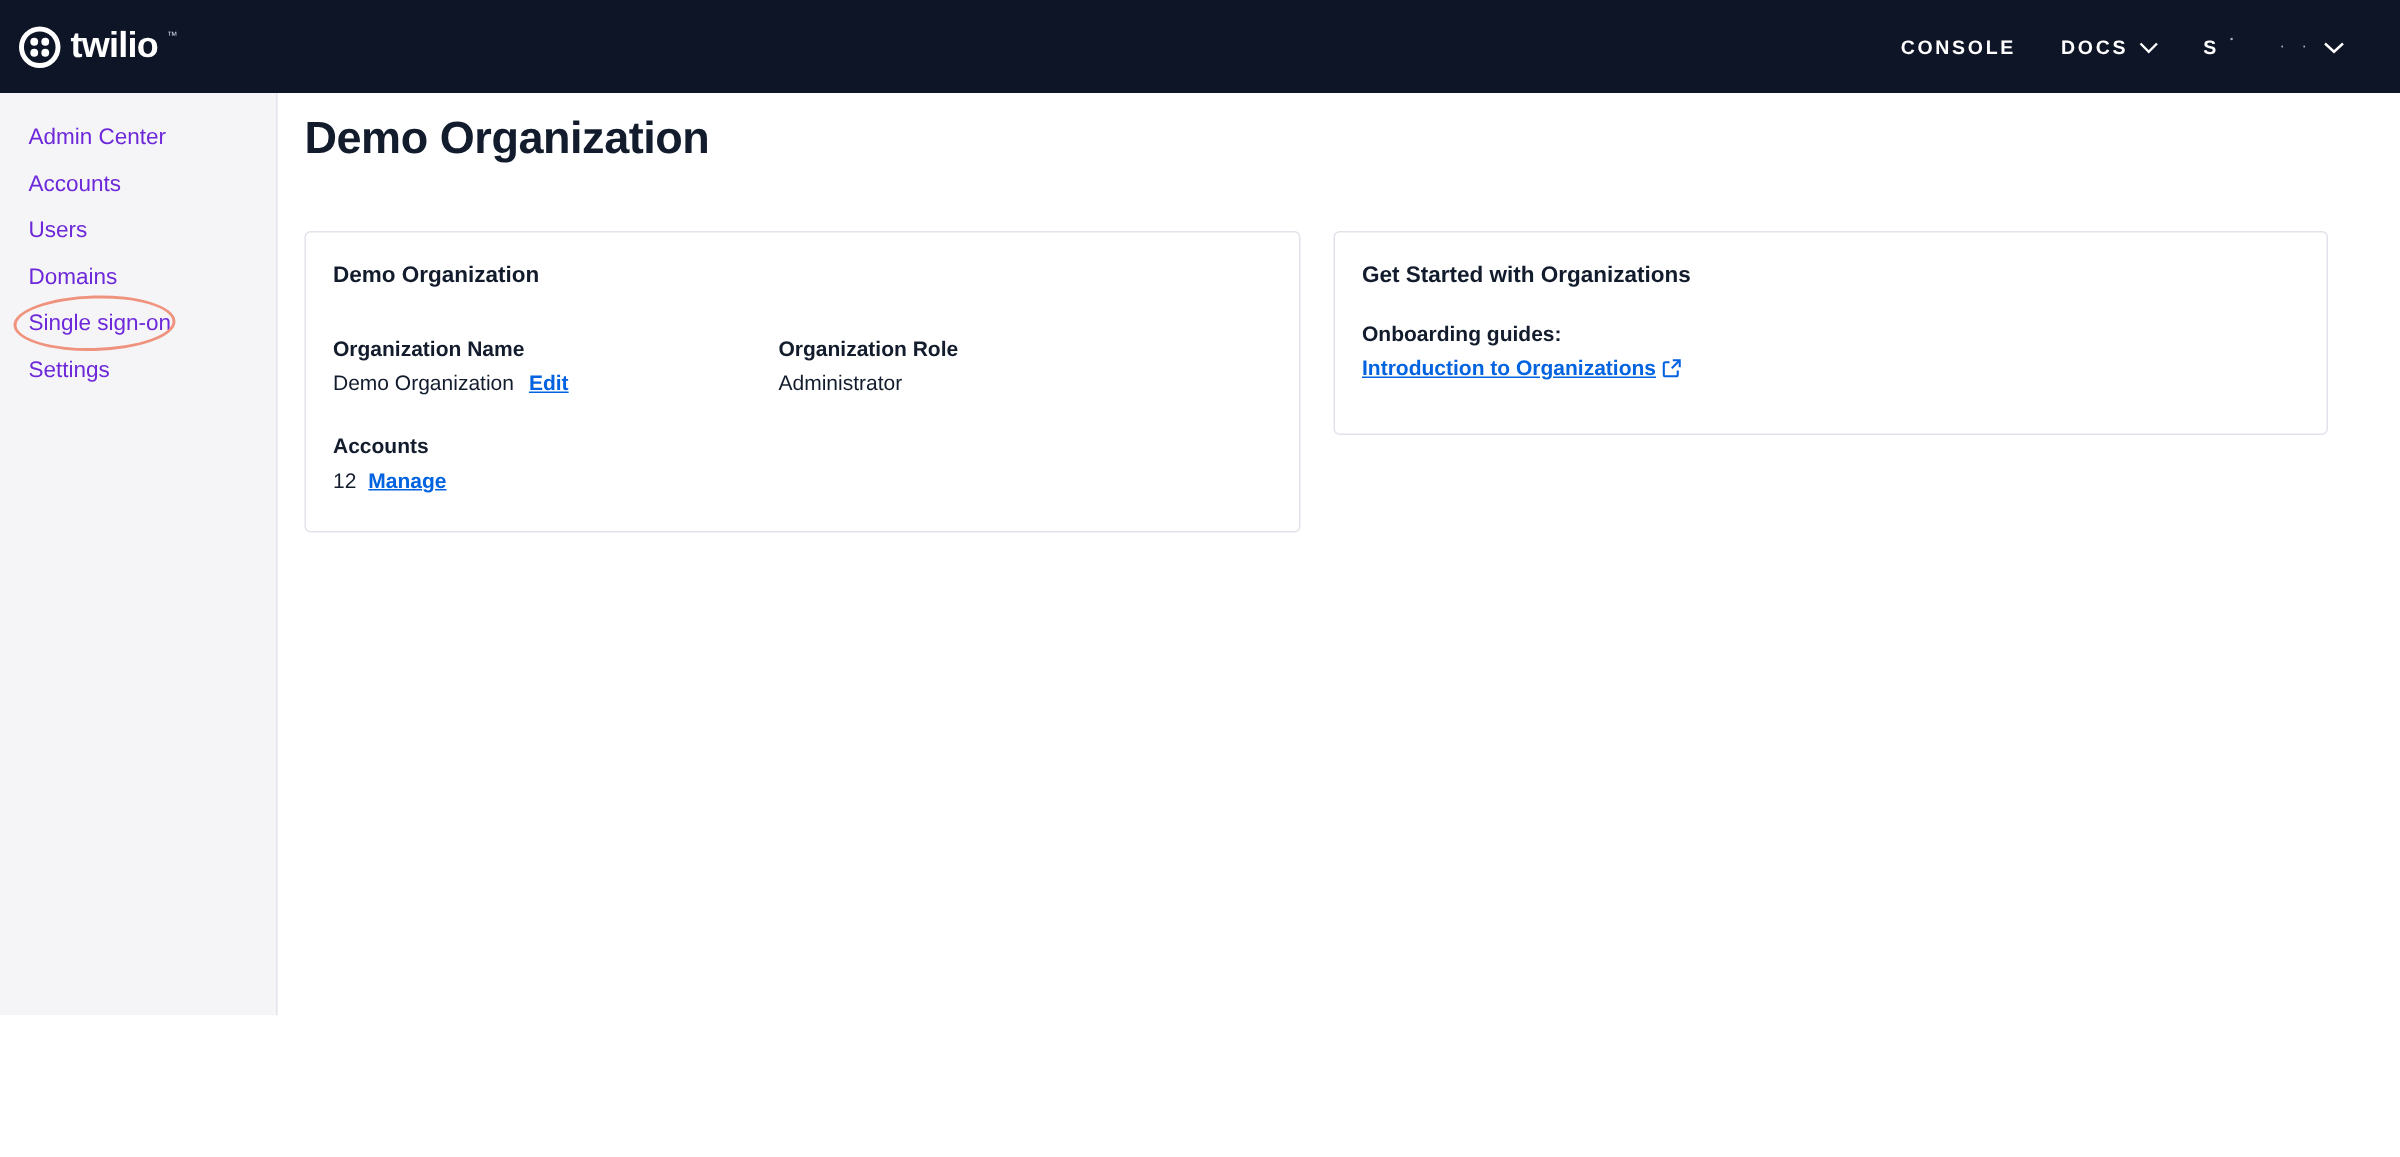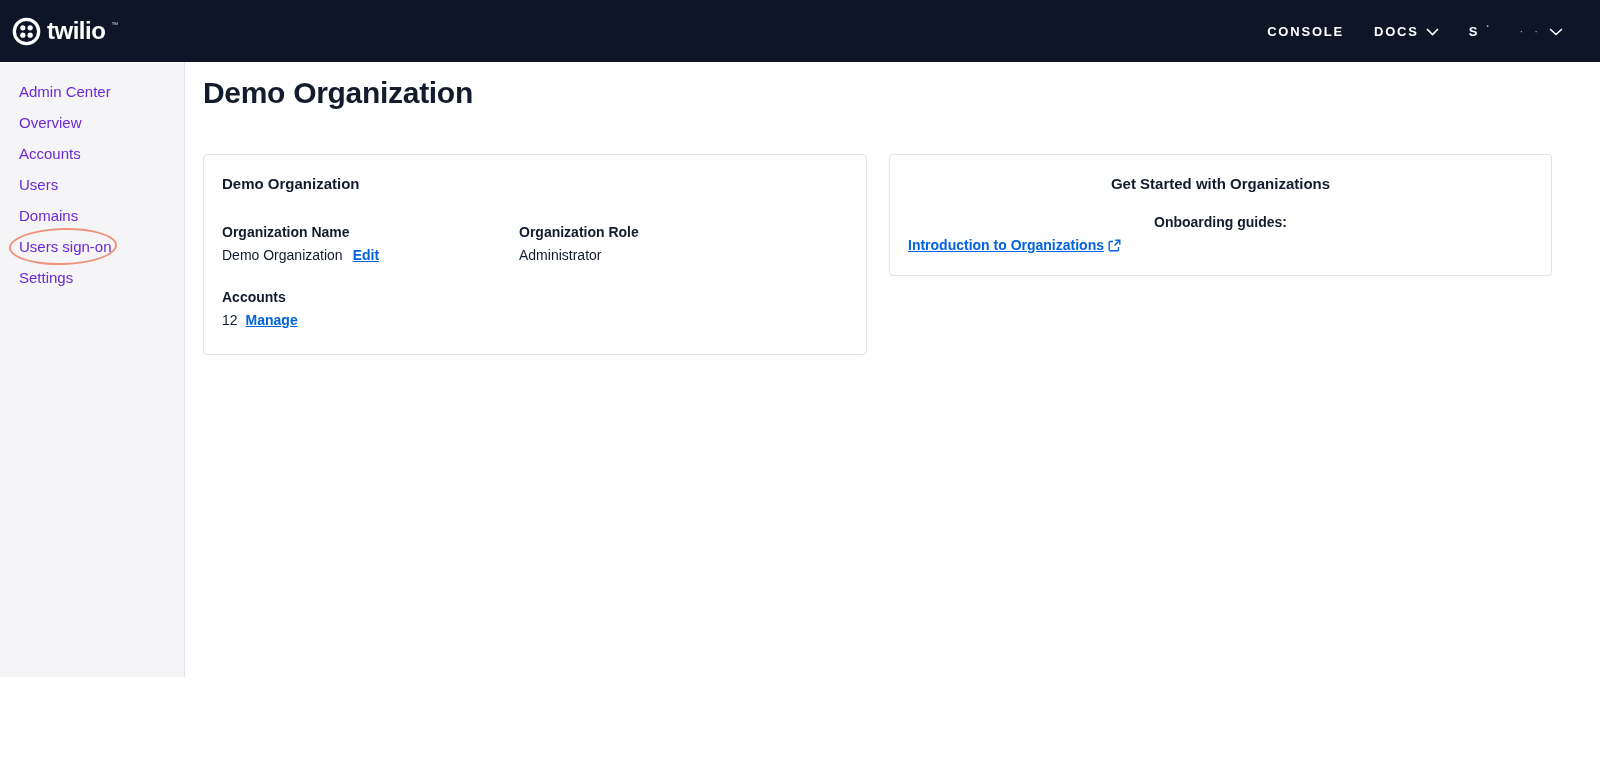--- a/index.html
+++ b/index.html
@@ -59,21 +59,21 @@
   .content { flex: 1; padding: 14px 48px 0 18px; }
   .page-title {
     margin: 0; font-size: 30px; font-weight: 700; letter-spacing: -0.3px; color: #121c2d;
   }
 
   .cards { display: flex; gap: 22px; align-items: flex-start; margin-top: 44px; }
   .card {
     border: 1px solid #e0e3ea; border-radius: 4px; background: #fff;
   }
   .card-org { width: 664px; padding: 20px 18px 26px; }
-  .card-gs  { width: 663px; padding: 20px 18px 22px; text-align: center; }
+  .card-gs  { width: 663px; padding: 20px 18px 36px; }
   .card-title { font-size: 15px; font-weight: 700; color: #121c2d; }
 
   .field-grid {
     display: grid; grid-template-columns: 297px auto;
     margin-top: 32px; row-gap: 26px;
   }
   .field-label { font-weight: 700; font-size: 14px; margin-bottom: 7px; }
   .field-value { font-size: 14px; display: flex; gap: 10px; align-items: baseline; }
   .inline-link { color: #0263e0; text-decoration: underline; font-size: 14px; cursor: pointer; font-weight: bold; }
 
@@ -127,34 +127,31 @@
     </nav>
   </header>
 
   <div class="layout">
 
     <aside class="sidebar">
       <div class="side-item">
         <span>Admin Center</span>
       </div>
       <div class="side-item">
-        <span>Overview</span>
-      </div>
-      <div class="side-item">
         <span>Accounts</span>
       </div>
       <div class="side-item">
         <span>Users</span>
       </div>
       <div class="side-item">
         <span>Domains</span>
       </div>
       <div class="side-item">
         <span class="annotation-ellipse"></span>
-        <span>Users sign-on</span>
+        <span>Single sign-on</span>
       </div>
       <div class="side-item">
         <span>Settings</span>
       </div>
     </aside>
 
     <main class="content">
       <h1 class="page-title">Demo Organization</h1>
 
       <div class="cards">

